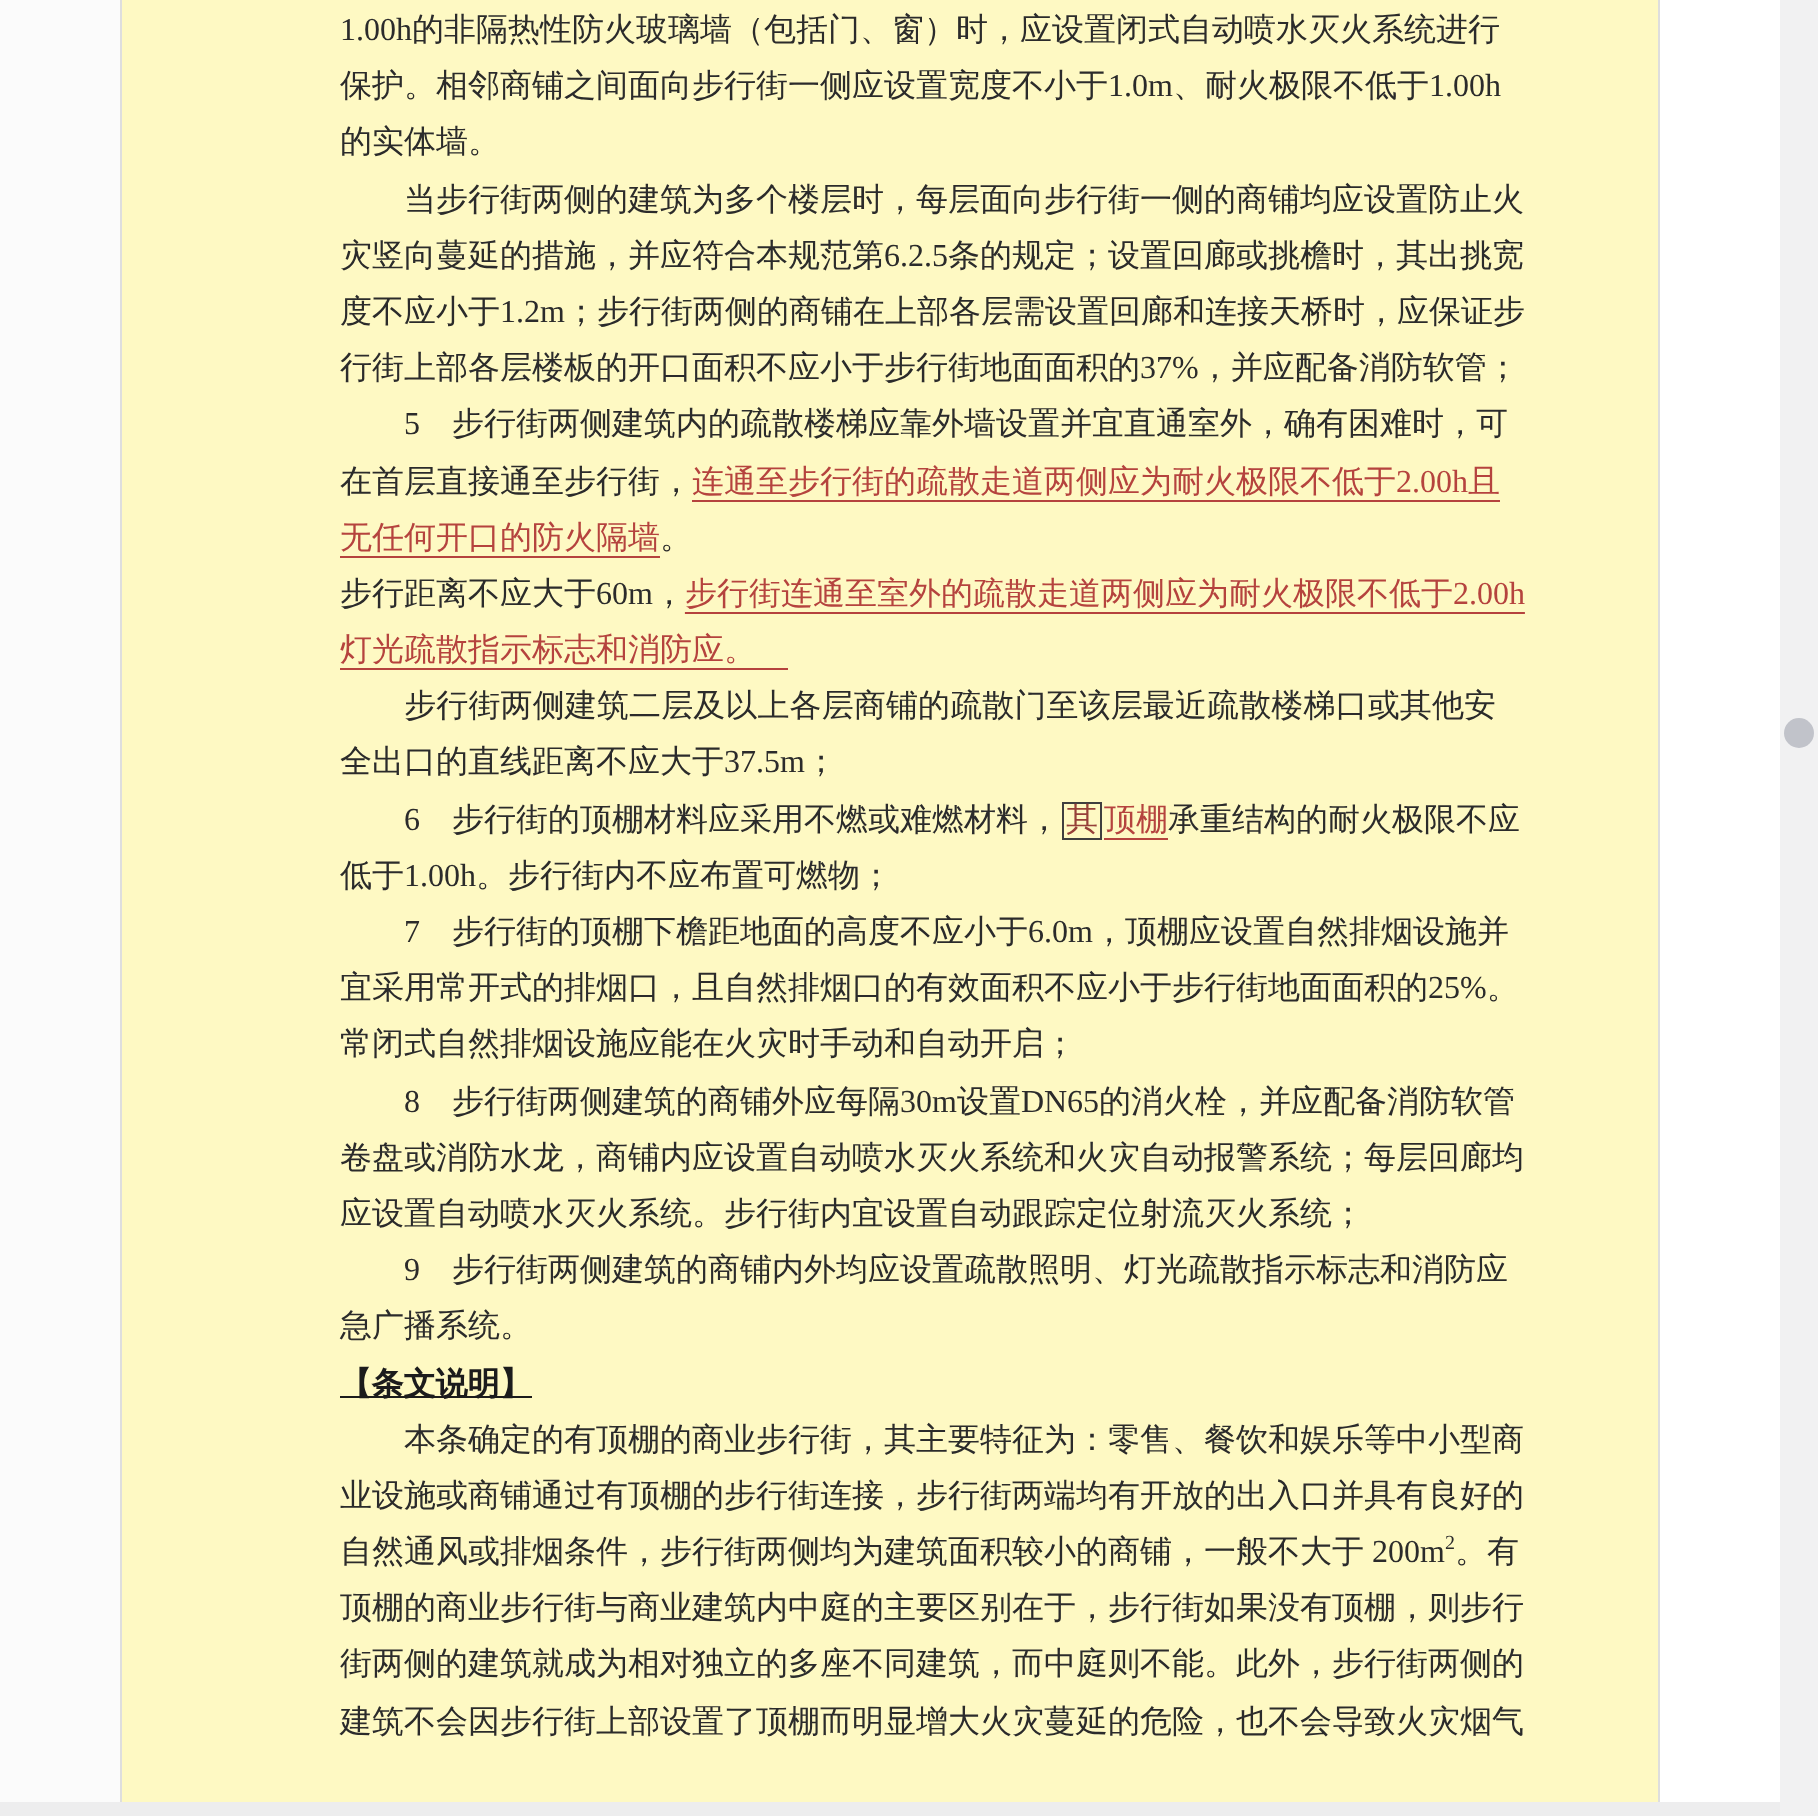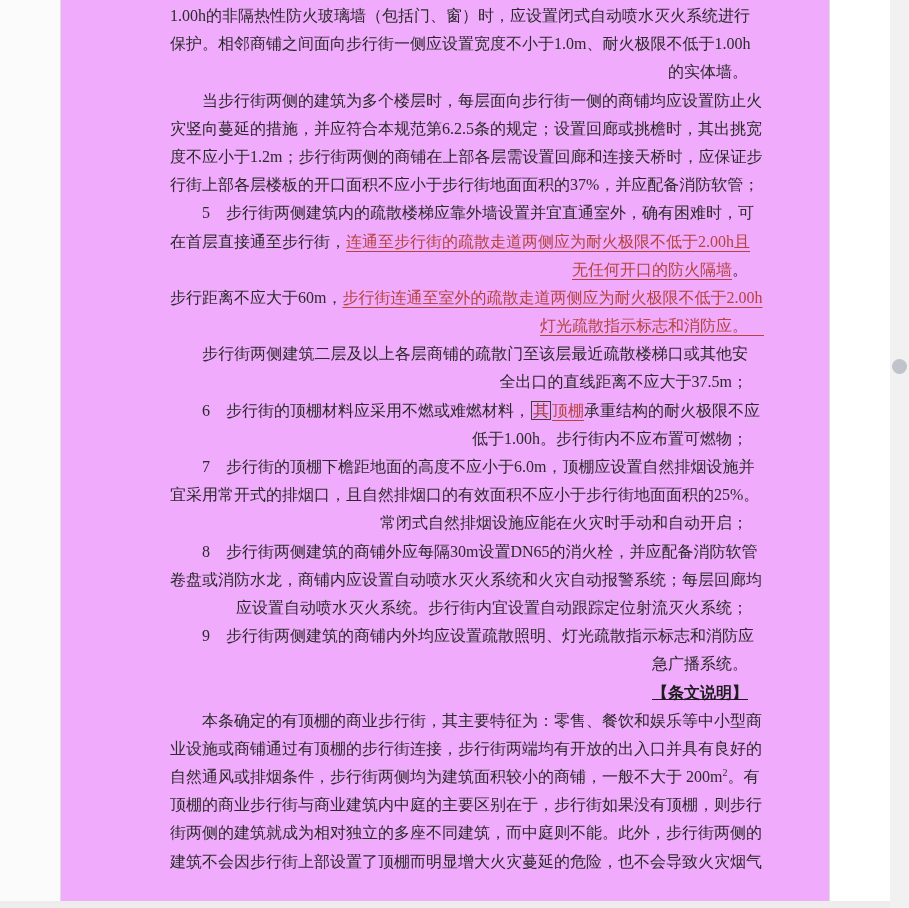--- a/index.html
+++ b/index.html
@@ -9,31 +9,31 @@
     background: #ffffff;
     font-family: "Liberation Serif", "DejaVu Serif", serif;
     overflow: hidden;
   }
   #left-margin {
     position: absolute; left: 0; top: 0; width: 60px; height: 908px;
     background: #fbfbfb; border-right: 1px solid #dedede;
   }
   #page {
     position: absolute; left: 61px; top: 0; width: 768px; height: 901px;
-    background: #f0abfc; border-right: 1px solid #dedede;
+    background: #fef9c3; border-right: 1px solid #dedede;
   }
   #doc-content {
     position: absolute; left: 109px;  top: 2px; width: 578px;
     color: #2b2b2b;
     font-size: 16px;
   }
   .line {
     height: 28.2px; line-height: 28.2px;
     white-space: nowrap;
-    text-align: right;
+    text-align: left;
   }
   .line.j { text-align: justify; text-align-last: justify; }
   .run-n { }
   .run-b { font-weight: 700; color: #1c1c1c; text-decoration: underline; }
   .run-r {
     color: #b5433e;
     text-decoration: underline;
     text-decoration-color: #b5433e;
     text-decoration-thickness: 1px;
     text-underline-offset: 4px;

